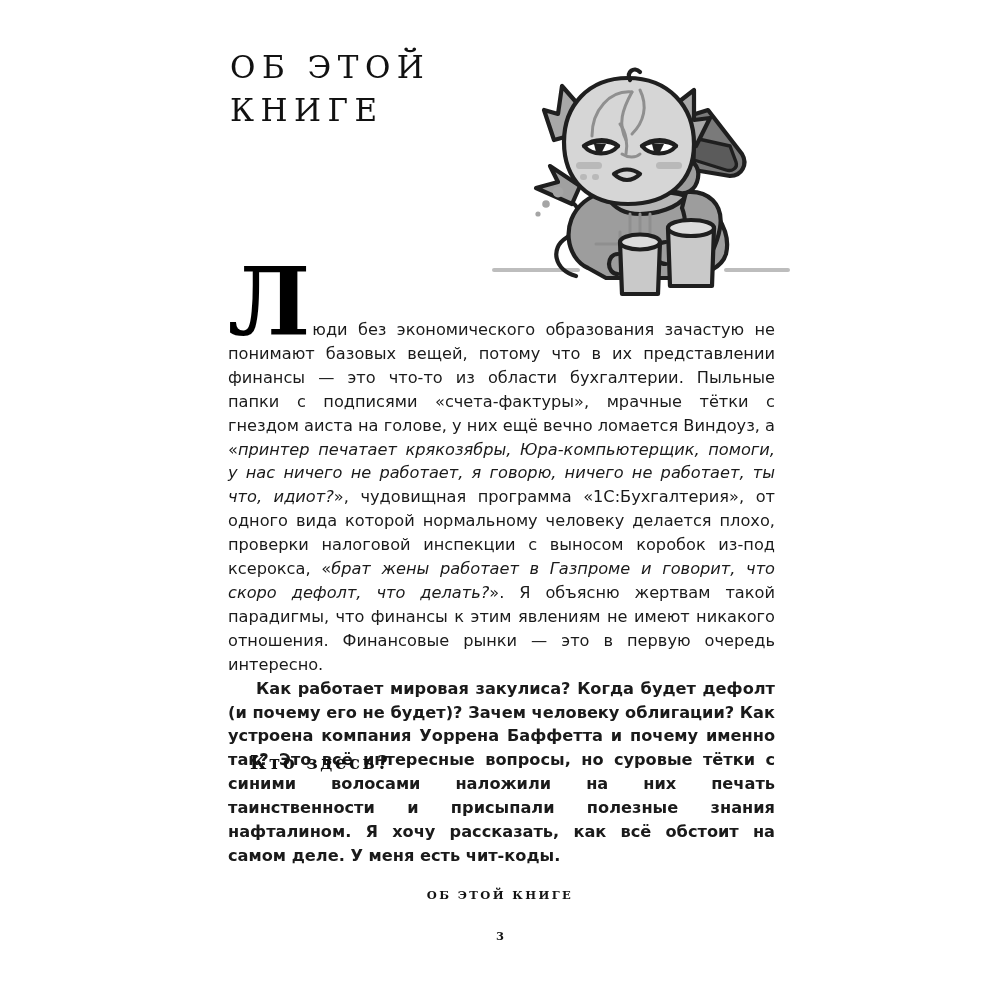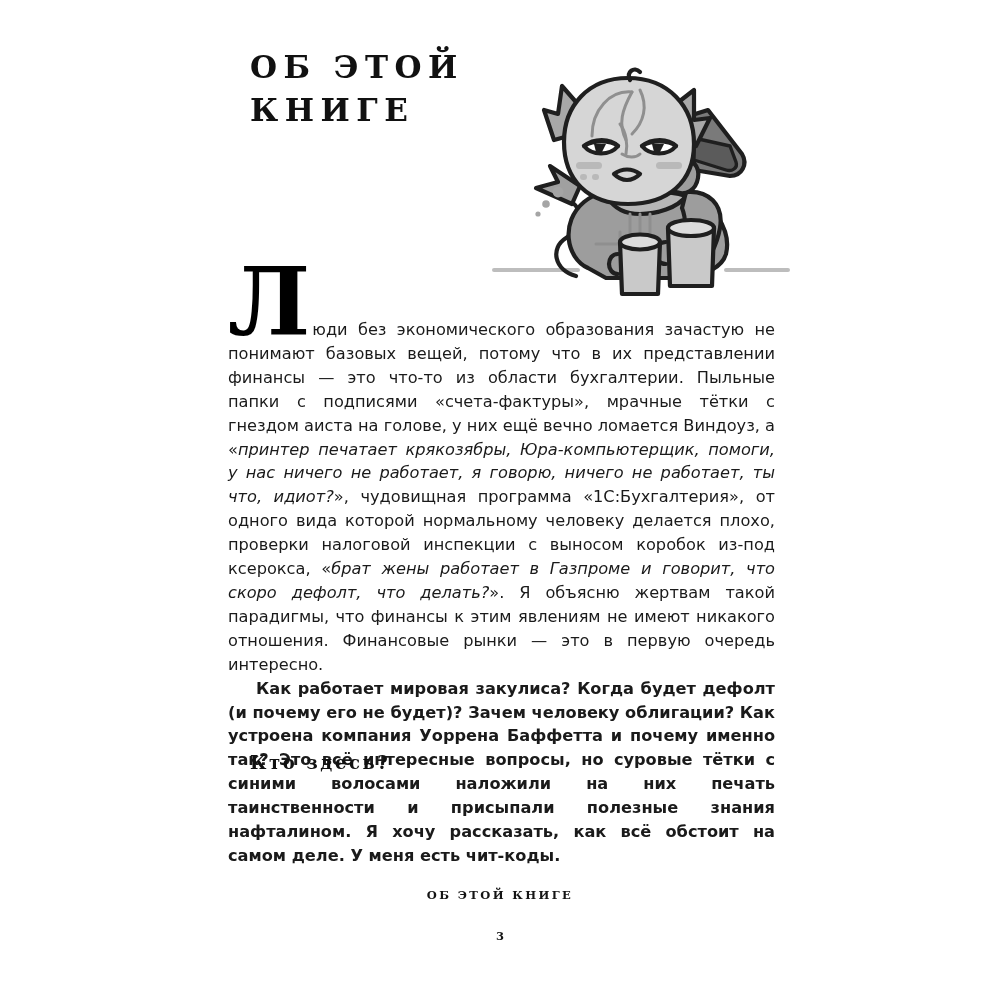--- a/index.html
+++ b/index.html
@@ -23,28 +23,27 @@
     background: #ffffff;
   }
 
   
   .chapter-title {
     position: absolute;
     left: 230px;
     top: 46px;
     width: 300px;
     font-family: "DejaVu Serif", serif;
-    font-weight: 700;
+    font-weight: 400;
     font-size: 31px;
     line-height: 43px;
     letter-spacing: 6.5px;
     color: #111111;
     text-transform: uppercase;
     white-space: pre-line;
-    margin-left: 20px;
   }
 
   
   .illustration {
     position: absolute;
     left: 480px;
     top: 62px;
     width: 320px;
     height: 260px;
   }

